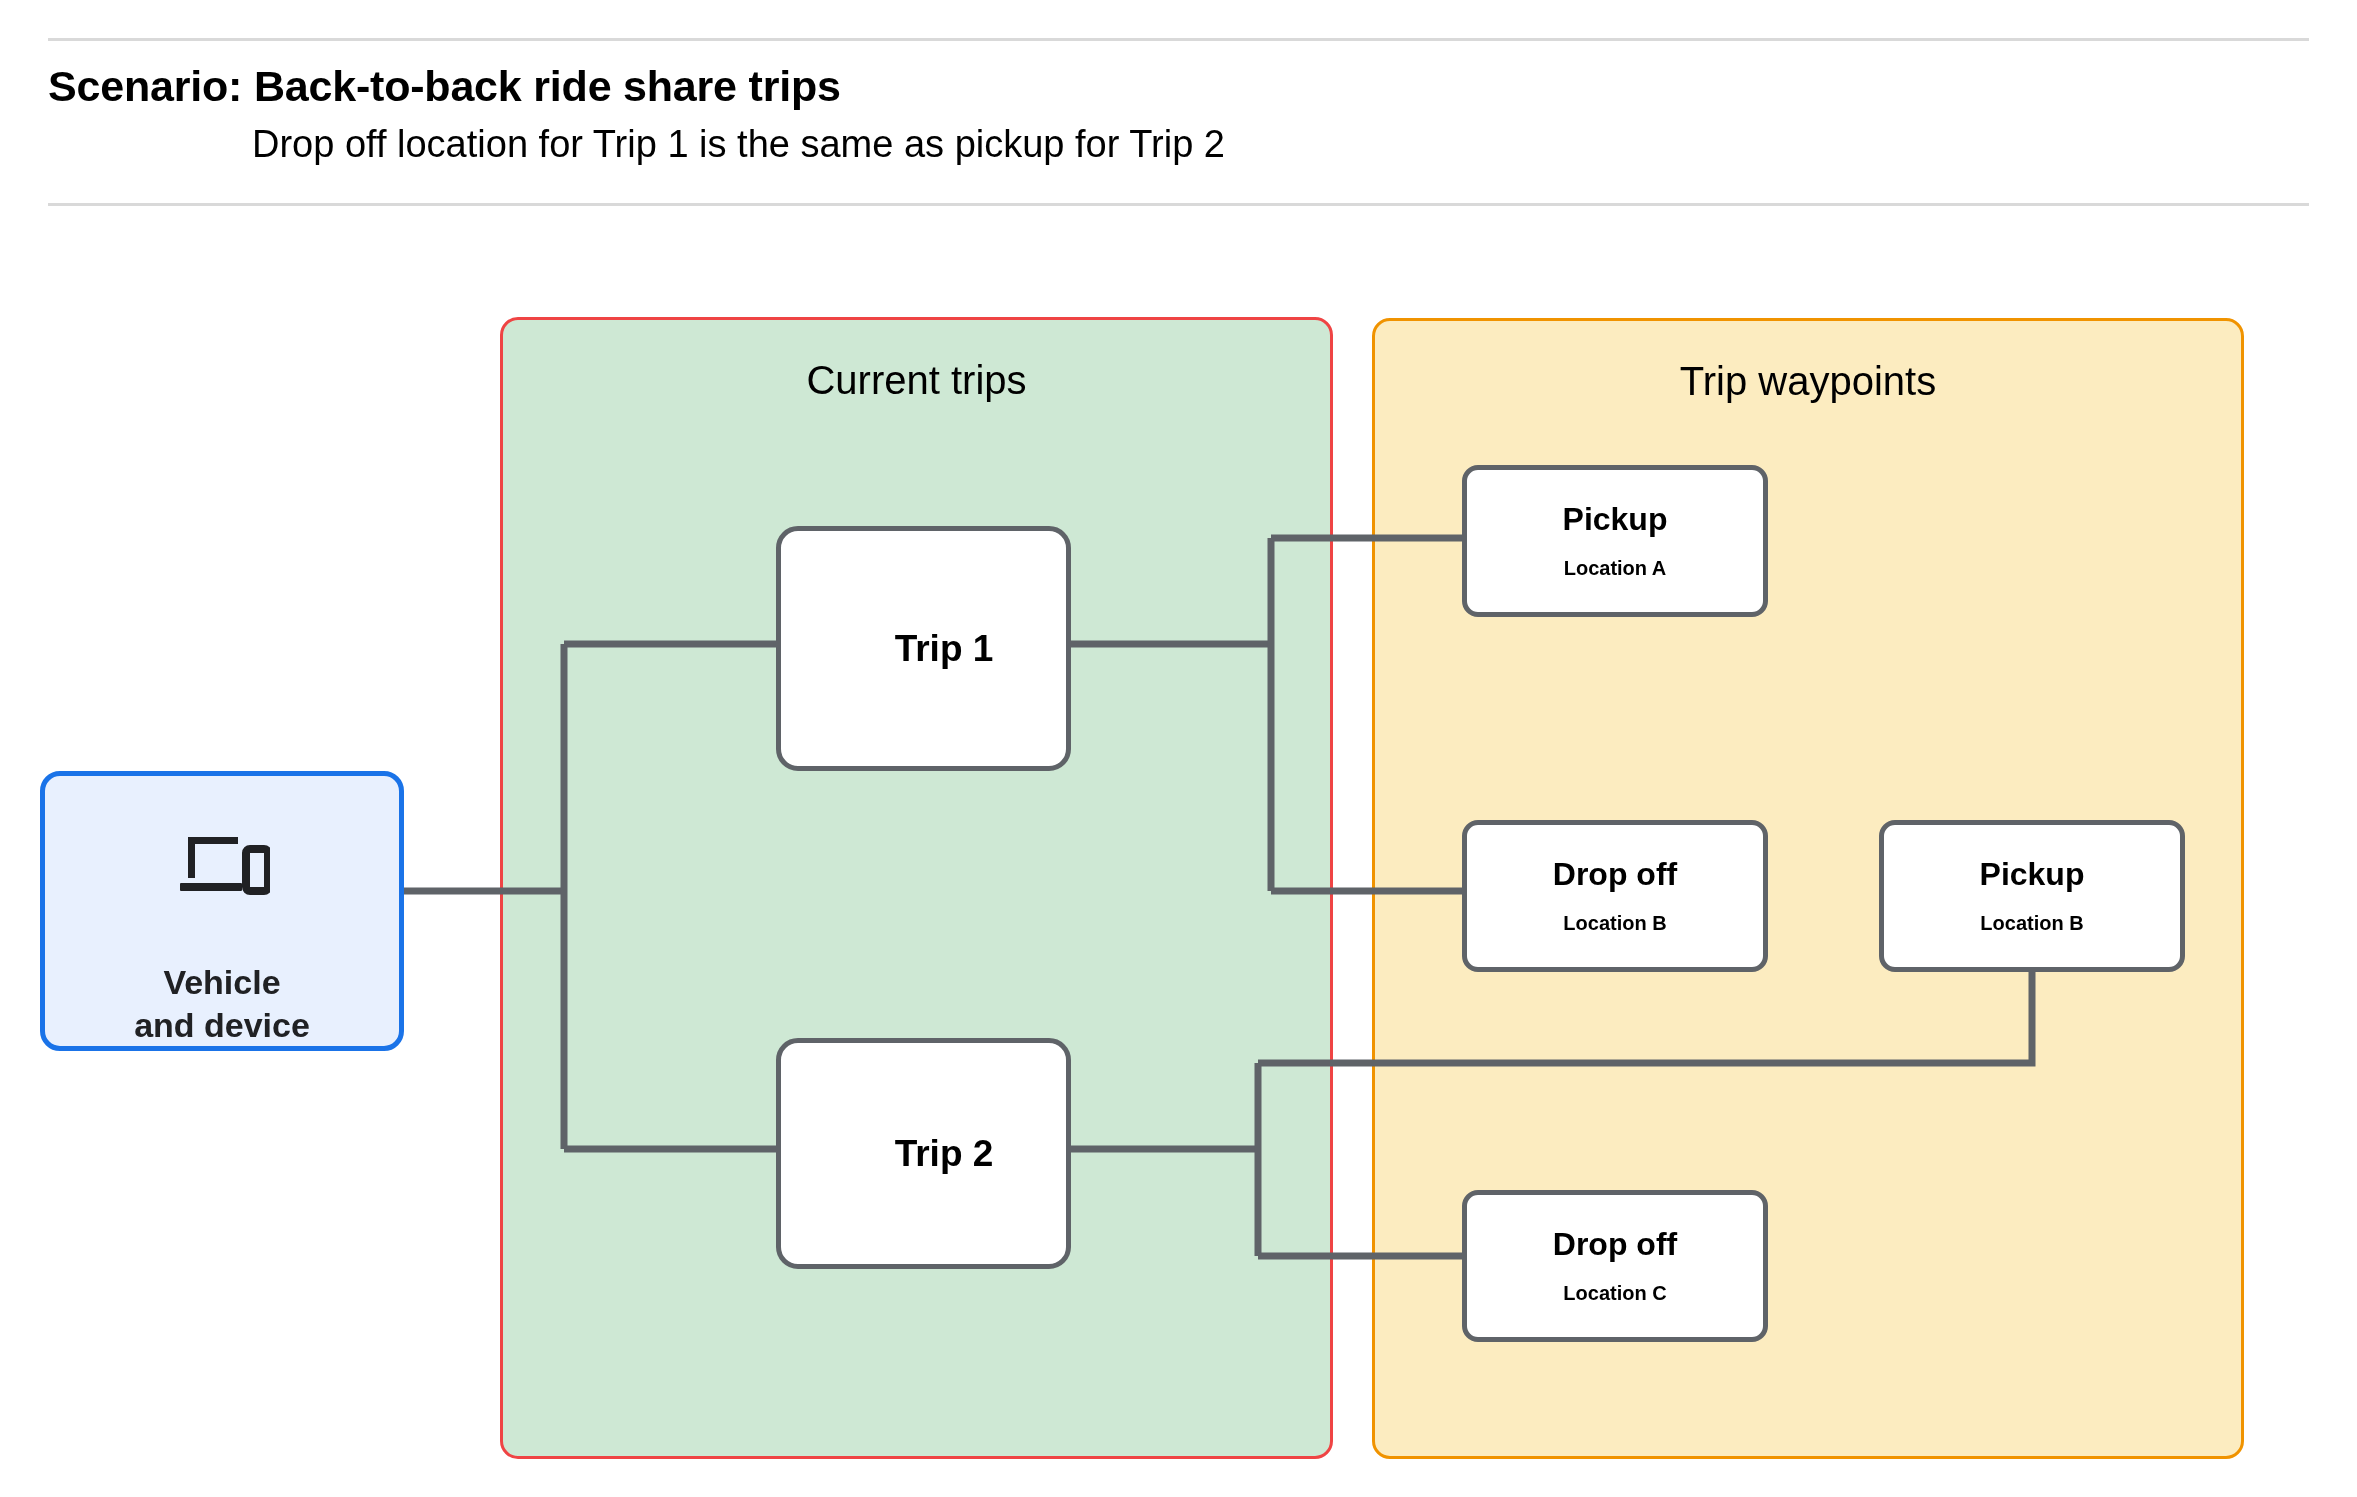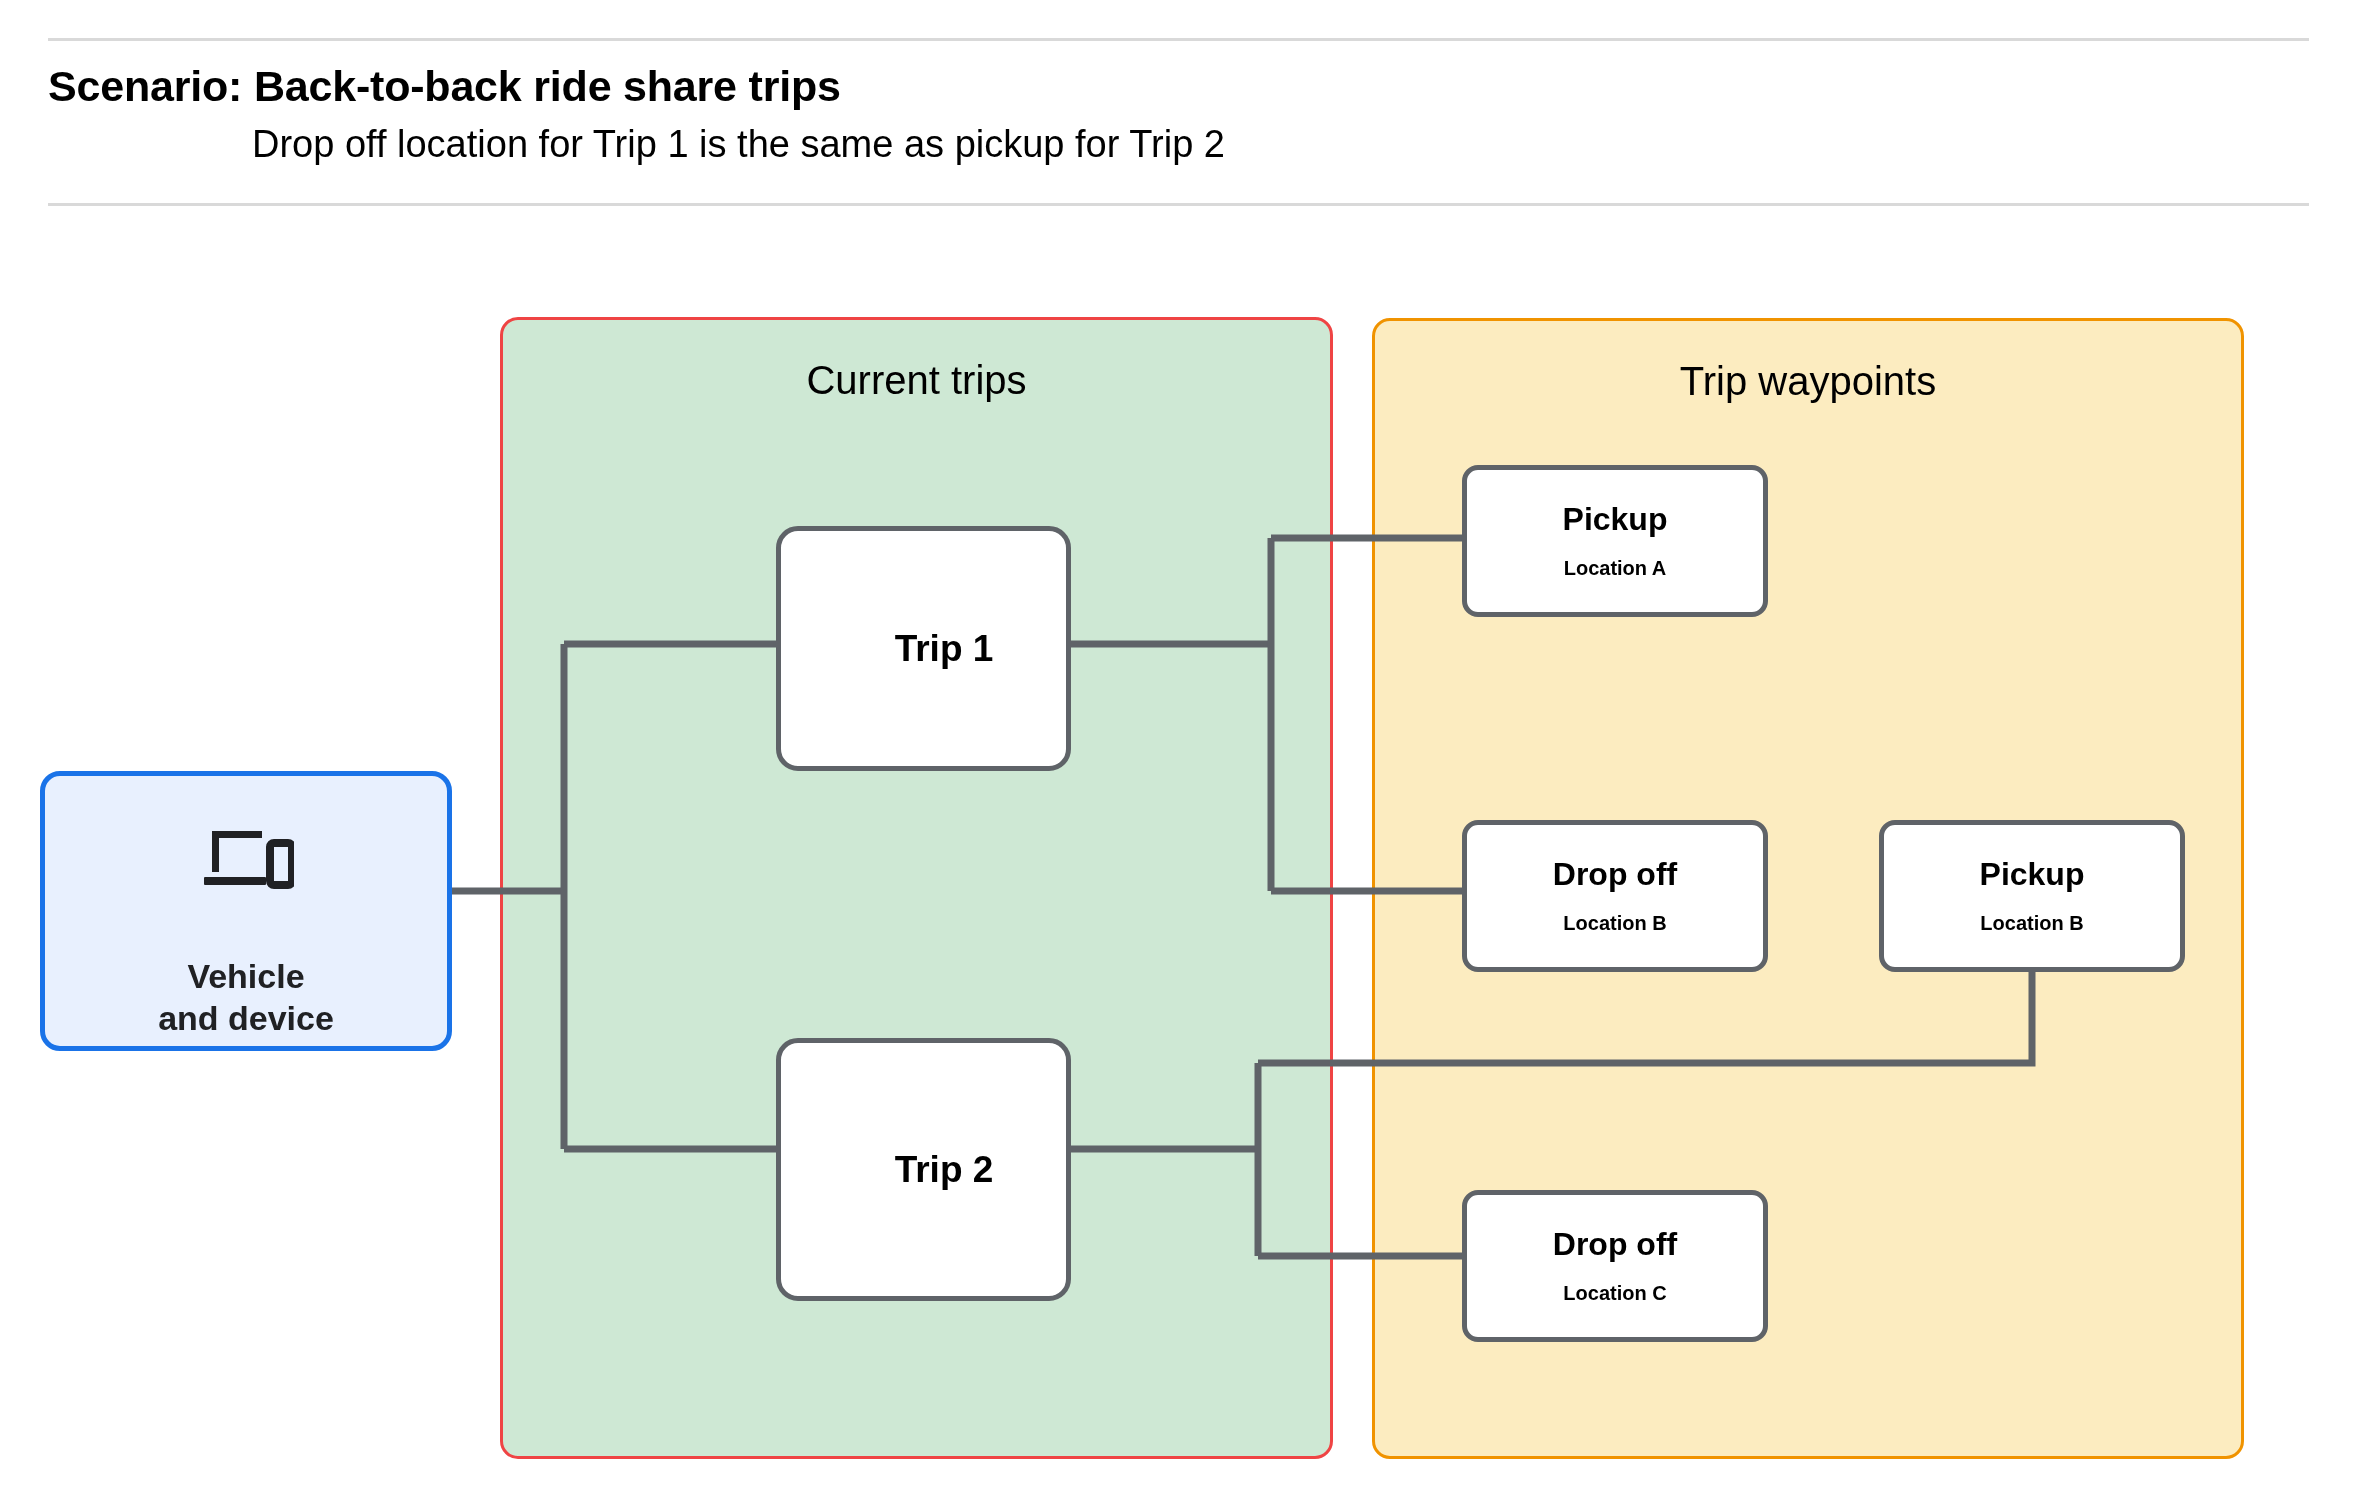--- a/index.html
+++ b/index.html
@@ -81,30 +81,30 @@
     font-size: 40px;
     font-weight: normal;
     color: #000000;
   }
 
   
   #node-vehicle {
     position: absolute;
     left: 40px;
     top: 771px;
-    width: 412px;
+    width: 364px;
     height: 280px;
     box-sizing: border-box;
     background: #e8f0fe;
     border: 5px solid #1a73e8;
     border-radius: 20px;
     display: flex;
     flex-direction: column;
     align-items: center;
-    justify-content: center;
+    justify-content: flex-end;
   }
   #vehicle-icon {
     margin-top: 42px;
   }
   #vehicle-label {
     margin-top: 56px;
     text-align: center;
     font-size: 34px;
     font-weight: bold;
     line-height: 1.25;
@@ -121,21 +121,21 @@
     border-radius: 22px;
     display: flex;
     align-items: center;
     justify-content: center;
     font-size: 37px;
     font-weight: bold;
     color: #000000;
     padding-left: 41px;
   }
   #node-trip-1 { left: 776px; top: 526px; width: 295px; height: 245px; }
-  #node-trip-2 { left: 776px; top: 1038px; width: 295px; height: 263px; }
+  #node-trip-2 { left: 776px; top: 1038px; width: 295px; height: 231px; }
 
   
   .waypoint-node {
     position: absolute;
     box-sizing: border-box;
     background: #ffffff;
     border: 5px solid #5f6368;
     border-radius: 16px;
     display: flex;
     flex-direction: column;

